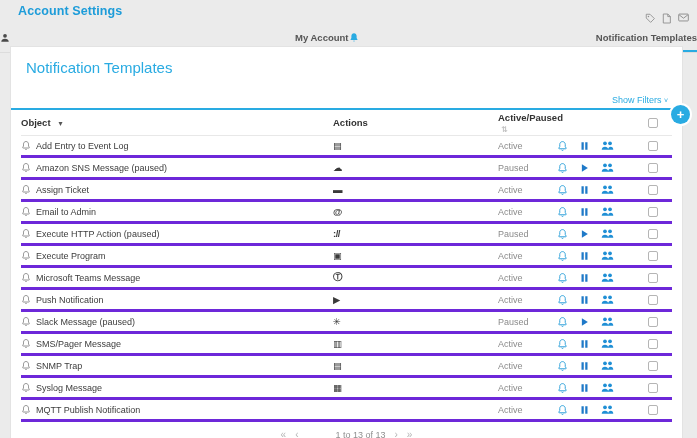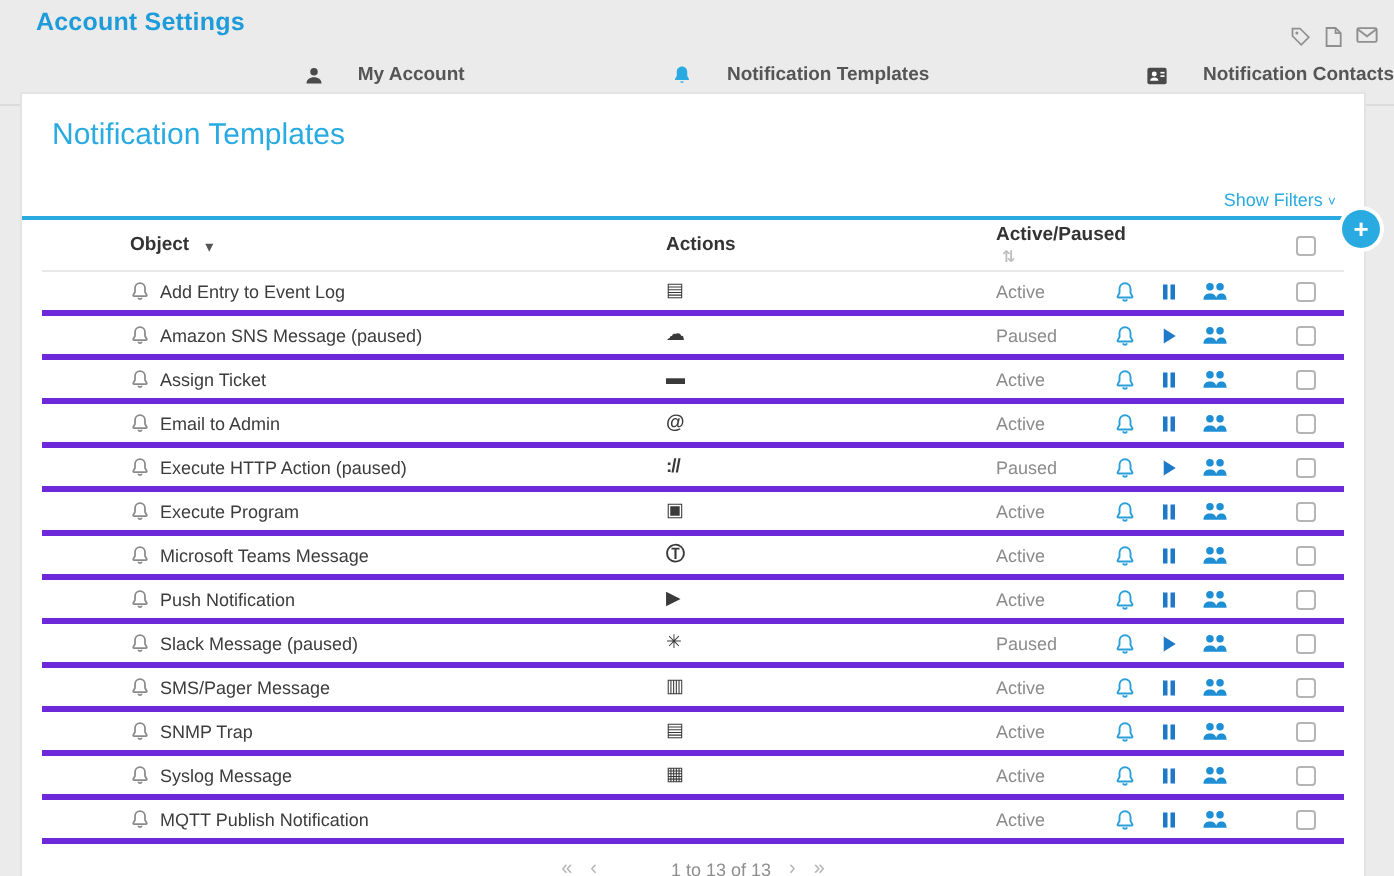--- a/index.html
+++ b/index.html
@@ -20,21 +20,21 @@
     display: flex; gap: 7px; color: #8f8f8f;
   }
   .header-icons span { cursor: pointer; line-height: 0; }
   .tabbar {
     display: flex; margin-top: 8px;
     border-bottom: 1px solid #dcdcdc;
   }
   .tab {
     flex: 1 1 0; text-align: center; padding: 6px 0 7px;
     font-size: 9.5px; color: #555; cursor: pointer;
-    display: flex; align-items: center; justify-content: flex-end; gap: 17px;
+    display: flex; align-items: center; justify-content: space-between; gap: 17px;
     border-bottom: 2px solid transparent; font-weight: 700;
   }
   .tab .ticon { color: #4a4a4a; line-height: 0; }
   .tab.active { border-bottom-color: #29abe2; }
   .tab.active .ticon { color: #29abe2; }
   
   .card {
     position: absolute; left: 10px; right: 14px; top: 46px; bottom: 0;
     background: #fff; border: 1px solid #e3e3e3; border-bottom: none;
   }
@@ -63,21 +63,21 @@
   .trow {
     display: grid;
     grid-template-columns: 312px 165px 55px 95px 1fr;
     align-items: center; min-height: 22px;
     border-bottom: 3px solid #6d28d9;
     font-size: 9px;
   }
   .thead { min-height: 26px; border-bottom: 1px solid #e8e8e8; font-weight: 700; font-size: 9.5px; color: #333; }
   .thead .sort-caret { font-size: 8px; color: #555; margin-left: 3px; }
   .thead .sort-updown { font-size: 8px; color: #c0c0c0; margin-left: 3px; }
-  .cell-name { display: flex; align-items: flex-end; gap: 5px; color: #3c3c3c; cursor: pointer; margin-left: 44px; }
+  .cell-name { display: flex; align-items: flex-end; gap: 5px; color: #3c3c3c; cursor: pointer; }
   .cell-name .bell { color: #8a8a8a; line-height: 0; }
   .cell-action { color: #3a3a3a; font-size: 9.5px; font-weight: 700; letter-spacing: -0.5px; }
   .cell-status { color: #8b8b8b; }
   .cell-icons { display: flex; align-items: center; gap: 12px; padding-left: 4px; }
   .cell-icons .ic { line-height: 0; cursor: pointer; }
   .ic-bell { color: #2b9fd9; }
   .ic-toggle { color: #1e79c8; }
   .ic-users { color: #1f8fd5; }
   .cell-cb { display: flex; justify-content: flex-end; padding-right: 14px; }
   .cb {
@@ -120,30 +120,20 @@
           <path d="M2 14c0-3.3 2.7-5 6-5s6 1.7 6 5z" fill="currentColor"></path>
         </svg></span>
     <span>My Account</span>
   </div>
   <div class="tab active">
     <span class="ticon"><svg width="10" height="11" viewBox="0 0 16 16">
           <path d="M8 1.2c-2.4 0-4.2 1.9-4.2 4.3v3.2L2.5 11c-.3.5 0 1 .6 1h9.8c.6 0 .9-.5.6-1l-1.3-2.3V5.5C12.2 3.1 10.4 1.2 8 1.2z" fill="currentColor"></path>
           <path d="M6.4 13.2a1.7 1.7 0 0 0 3.2 0z" fill="currentColor"></path>
         </svg></span>
     <span>Notification Templates</span>
-  </div>
-  <div class="tab">
-    <span class="ticon"><svg width="11" height="10" viewBox="0 0 16 14">
-          <rect x="1" y="1" width="14" height="12" rx="1.5" fill="currentColor"></rect>
-          <circle cx="6" cy="5.5" r="1.8" fill="#fff"></circle>
-          <path d="M3 10.5c0-1.6 1.4-2.4 3-2.4s3 .8 3 2.4z" fill="#fff"></path>
-          <rect x="10.5" y="4" width="3" height="1.2" fill="#fff"></rect>
-          <rect x="10.5" y="6.5" width="3" height="1.2" fill="#fff"></rect>
-        </svg></span>
-    <span>Notification Contacts</span>
   </div>
 </div>
 
 <div class="card">
   <div class="add-btn">+</div>
   <div class="panel-title">Notification Templates</div>
   <div class="filters-row">
     <span class="show-filters">
       <span>Show Filters</span>
       <span class="chev">˅</span>

